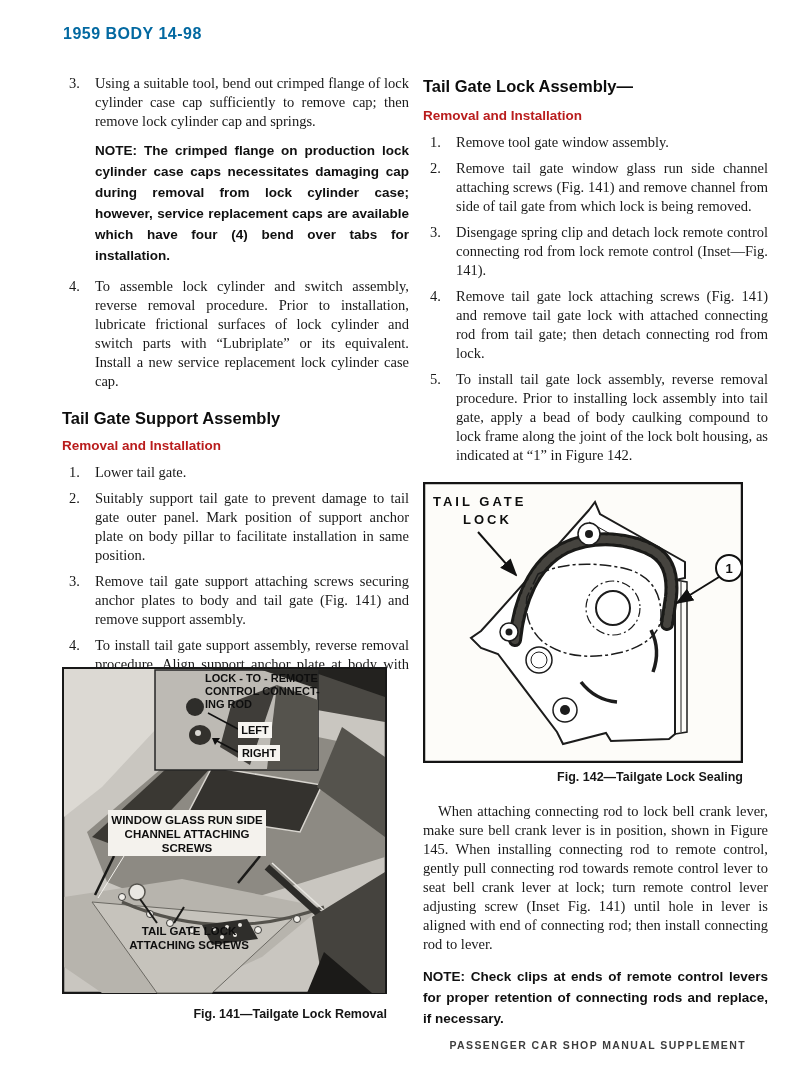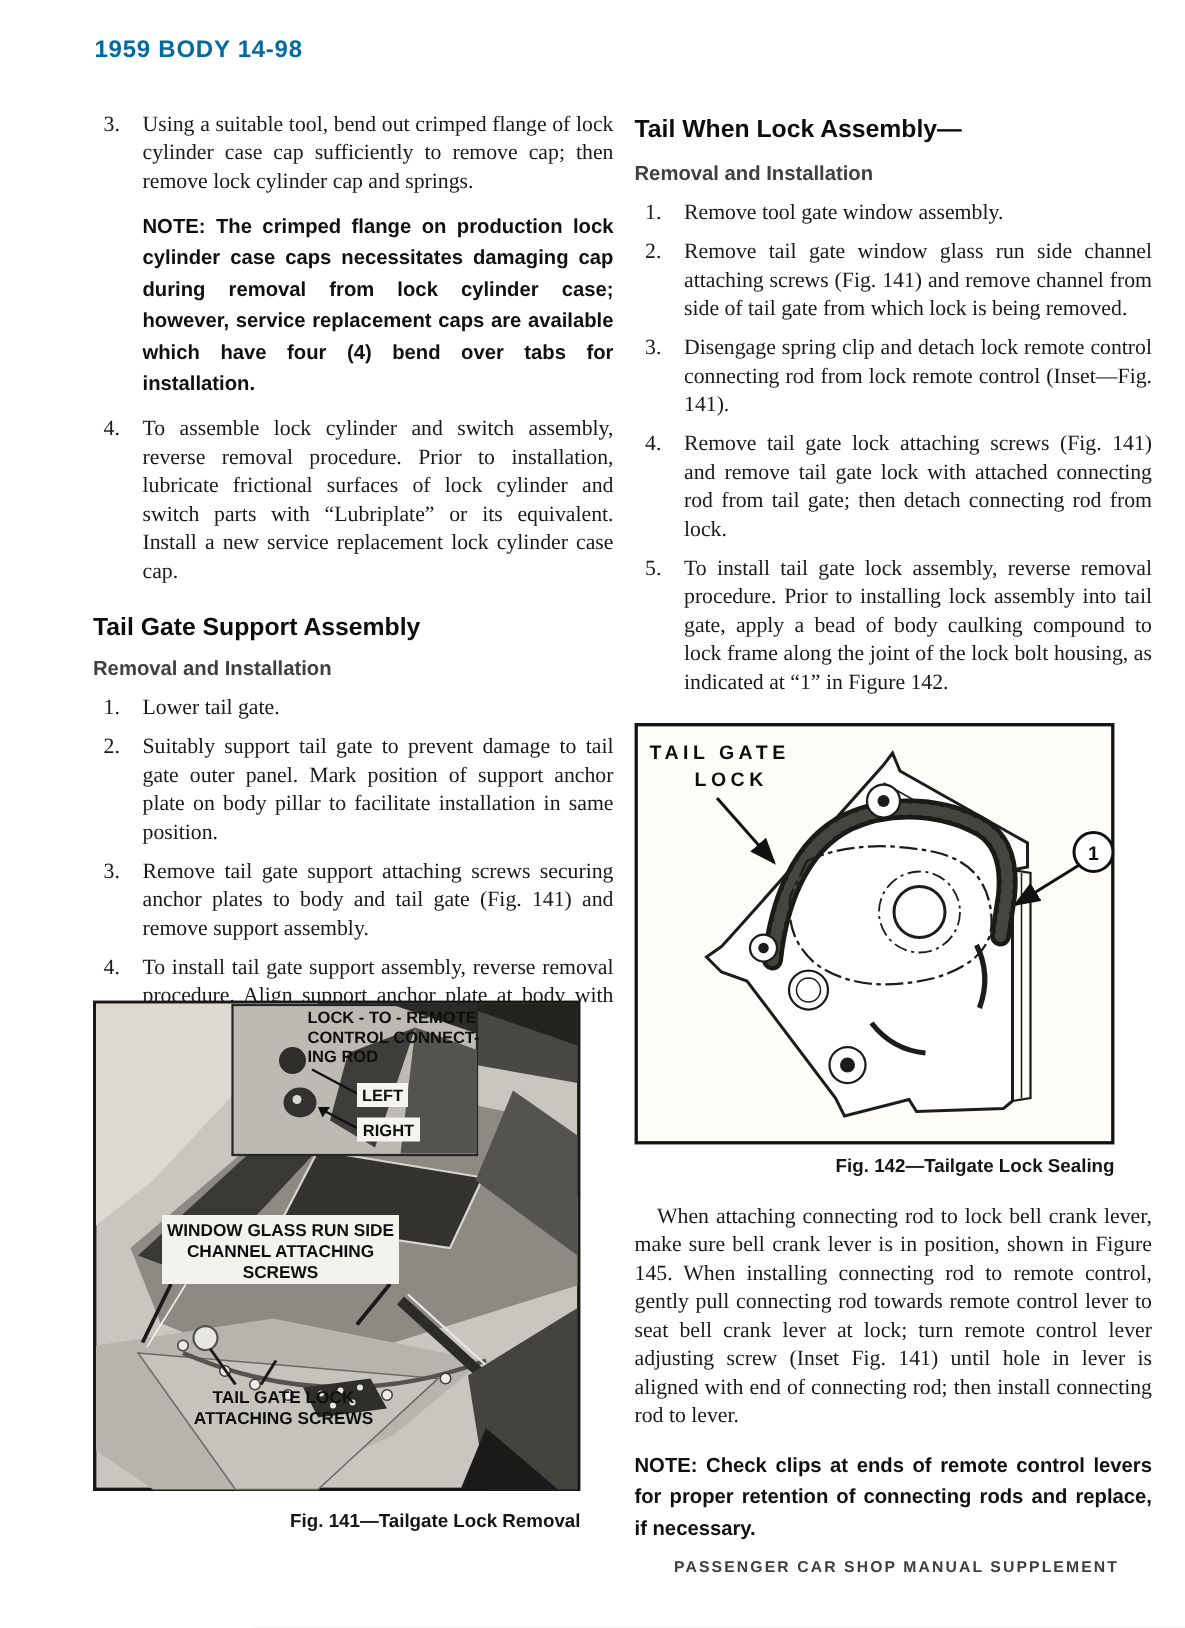--- a/index.html
+++ b/index.html
@@ -18,21 +18,21 @@
   .col-right{left:423px;top:76px;width:345px;}
   .li{position:relative;padding-left:33px;margin:0 0 7px 0;
       font:14.5px/19px "Liberation Serif",serif;text-align:justify;color:#191919;}
   .li .n{position:absolute;left:7px;top:0;}
   .note{margin:9px 0 11px 33px;
       font:bold 13.5px/21px "Liberation Sans",sans-serif;color:#101010;
       text-align:justify;}
   .sec-title{margin:17px 0 9px 0;
       font:bold 16.5px/20px "Liberation Sans",sans-serif;color:#0d0d0d;}
   .sec-sub{margin:0 0 9px 0;
-      font:bold 13.5px/17px "Liberation Sans",sans-serif;color:#404040;}
+      font:bold 13.5px/17px "Liberation Sans",sans-serif;color:#b91c1c;}
   .rt-title{font:bold 16.5px/21px "Liberation Sans",sans-serif;color:#0d0d0d;}
   .para{margin:0;font:14.5px/19px "Liberation Serif",serif;text-align:justify;
       text-indent:15px;color:#191919;}
   .fig{position:absolute;}
   .fig141{left:62px;top:667px;width:325px;height:327px;}
   .fig142{left:423px;top:482px;width:320px;height:281px;}
   .caption{position:absolute;text-align:right;
       font:bold 12.5px/15px "Liberation Sans",sans-serif;color:#151515;}
   .cap141{left:62px;top:1007px;width:325px;}
   .cap142{left:423px;top:770px;width:320px;}
@@ -72,21 +72,21 @@
       <span class="n">3.</span>
       <span>Remove tail gate support attaching screws securing anchor plates to body and tail gate (Fig. 141) and remove support assembly.</span>
     </div>
     <div class="li">
       <span class="n">4.</span>
       <span>To install tail gate support assembly, reverse removal procedure. Align support anchor plate at body with previously made marks.</span>
     </div>
   </div>
 
   <div class="col col-right">
-    <div class="rt-title">Tail When Lock Assembly—</div>
+    <div class="rt-title">Tail Gate Lock Assembly—</div>
     <div class="sec-sub" style="margin-top:10px;">Removal and Installation</div>
     <div class="li">
       <span class="n">1.</span>
       <span>Remove tool gate window assembly.</span>
     </div>
     <div class="li">
       <span class="n">2.</span>
       <span>Remove tail gate window glass run side channel attaching screws (Fig. 141) and remove channel from side of tail gate from which lock is being removed.</span>
     </div>
     <div class="li">

